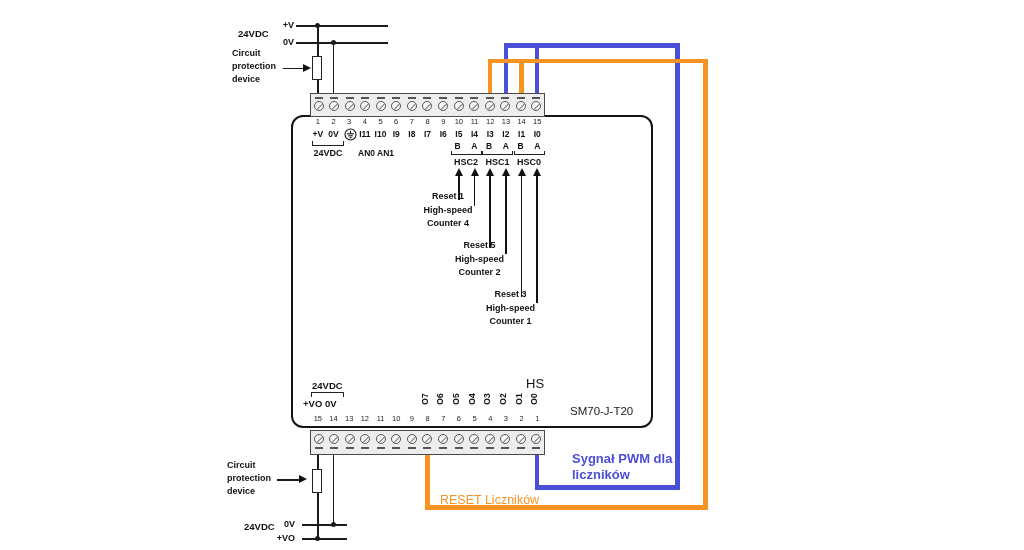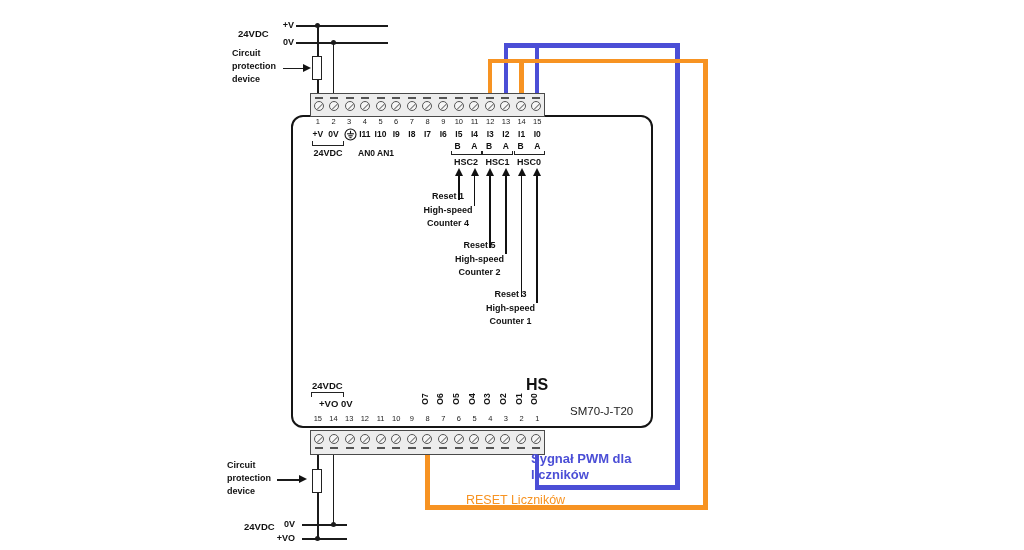--- a/index.html
+++ b/index.html
@@ -38,21 +38,21 @@
   .arrowline{position:absolute; width:1.5px; background:#111; z-index:5;}
   .arrowhead{position:absolute; width:0; height:0; border-left:4px solid transparent; border-right:4px solid transparent; border-bottom:8px solid #111; z-index:5;}
   .cblock{position:absolute; width:62px; text-align:center; font-size:9px; font-weight:bold; line-height:13.5px; z-index:5; white-space:nowrap;}
   .ahead-r{position:absolute; width:0; height:0; border-top:4.5px solid transparent; border-bottom:4.5px solid transparent; border-left:8px solid #111; z-index:3;}
   .orow{position:absolute; left:417px; top:387px; width:125.3px; height:24px; display:flex; z-index:5;}
   .ocell{flex:1; position:relative;}
   .ocell span{position:absolute; left:50%; top:50%; transform:translate(-50%,-50%) rotate(-90deg); font-size:8.5px; font-weight:bold; white-space:nowrap;}
   .ann-blue{position:absolute; color:var(--blue); font-size:13px; font-weight:bold; line-height:15.5px; z-index:6; white-space:nowrap;}
   .ann-orange{position:absolute; color:var(--orange); font-size:12.5px; z-index:6; white-space:nowrap;}
   .model{position:absolute; font-size:11.5px; color:#222; z-index:5; white-space:nowrap;}
-  .hs{position:absolute; font-size:16px; font-weight:bold; z-index:5;}
+  .hs{position:absolute; font-size:13px; font-weight:normal; z-index:5;}
 </style>
 </head>
 <body>
 
 <div id="canvas">
 
   <div class="device"></div>
 
   <div class="wire b" style="left:503.6px; top:43px;  width:4.5px;  height:50px;"></div>
   <div class="wire b" style="left:534.95px;top:43px;  width:4.5px;  height:50px;"></div>
@@ -259,21 +259,21 @@
     <div>Counter 2</div>
   </div>
   <div class="cblock" style="left:479.5px; top:288px;">
     <div>Reset 3</div>
     <div>High-speed</div>
     <div>Counter 1</div>
   </div>
 
   <div class="abs lbl2" style="left:312px; top:380px;">24VDC</div>
   <div class="brk-d" style="left:311px; top:392px; width:33px; height:5px;"></div>
-  <div class="abs lbl2" style="left:319px; top:398px;">+VO 0V</div>
+  <div class="abs lbl2" style="left:303px; top:398px;">+VO 0V</div>
   <div class="hs" style="left:526px; top:376px;">HS</div>
   <div class="model" style="left:570px; top:405px;">SM70-J-T20</div>
   <div class="orow">
 
   <div class="ocell">
         <span>O7</span>
       </div>
       <div class="ocell">
         <span>O6</span>
       </div>
@@ -404,19 +404,19 @@
   <div class="wire" style="left:277px; top:479px; width:22px; height:1.5px;"></div>
   <div class="ahead-r" style="left:299px; top:475.25px;"></div>
   <div class="wire" style="left:302px; top:524px; width:45px; height:1.5px;"></div>
   <div class="wire" style="left:302px; top:538px; width:45px; height:1.5px;"></div>
   <div class="dot" style="left:331px; top:522.25px;"></div>
   <div class="dot" style="left:315.3px; top:536.25px;"></div>
   <div class="abs lbl rt" style="left:279px; top:519px; width:16px;">0V</div>
   <div class="abs lbl rt" style="left:274px; top:533px; width:21px;">+VO</div>
   <div class="abs lbl2" style="left:244px; top:521px;">24VDC</div>
 
-  <div class="ann-blue" style="left:531px; top:451px;">
+  <div class="ann-blue" style="left:572px; top:451px;">
     <div>Sygnał PWM dla</div>
     <div>liczników</div>
   </div>
-  <div class="ann-orange" style="left:440px; top:493px;margin-left:26px;">RESET Liczników</div>
+  <div class="ann-orange" style="left:440px; top:493px;">RESET Liczników</div>
 
 </div>
 
 </body></html>

